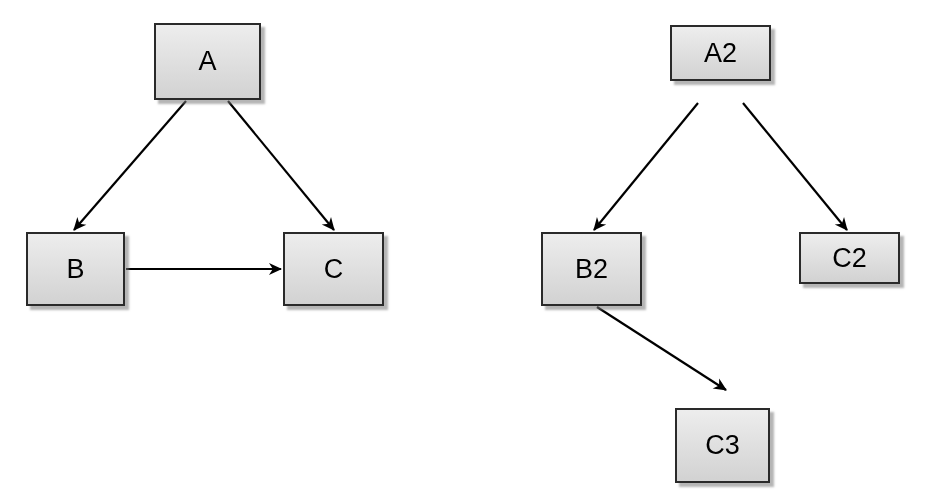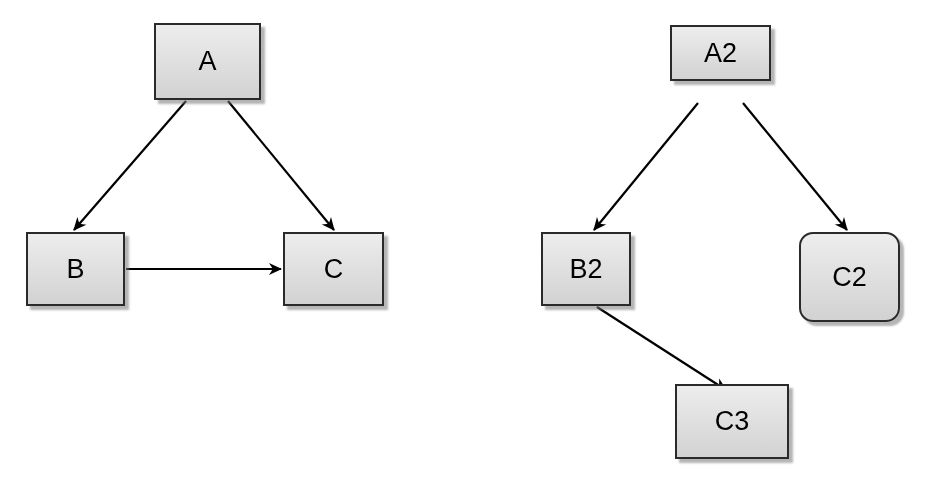--- a/index.html
+++ b/index.html
@@ -73,24 +73,24 @@
       </div>
       <div class="node" style="left: 26px; top: 232px; width: 99px; height: 74px; border-color: rgb(42, 42, 42); background: linear-gradient(rgb(237, 237, 237) 0%, rgb(210, 210, 210) 100%);">
         <span class="node-label">B</span>
       </div>
       <div class="node" style="left: 283px; top: 232px; width: 101px; height: 74px; border-color: rgb(42, 42, 42); background: linear-gradient(rgb(237, 237, 237) 0%, rgb(210, 210, 210) 100%);">
         <span class="node-label">C</span>
       </div>
       <div class="node" style="left: 670px; top: 25px; width: 101px; height: 56px; border-color: rgb(42, 42, 42); background: linear-gradient(rgb(237, 237, 237) 0%, rgb(210, 210, 210) 100%);">
         <span class="node-label">A2</span>
       </div>
-      <div class="node" style="left: 541px; top: 232px; width: 90px; height: 74px; border-color: rgb(42, 42, 42); background: linear-gradient(rgb(237, 237, 237) 0%, rgb(210, 210, 210) 100%);">
+      <div class="node" style="left: 541px; top: 232px; width: 101px; height: 74px; border-color: rgb(42, 42, 42); background: linear-gradient(rgb(237, 237, 237) 0%, rgb(210, 210, 210) 100%);">
         <span class="node-label">B2</span>
       </div>
-      <div class="node" style="left: 799px; top: 232px; width: 101px; height: 90px; border-color: rgb(42, 42, 42); background: linear-gradient(rgb(237, 237, 237) 0%, rgb(210, 210, 210) 100%); border-radius: 14px;">
+      <div class="node" style="left: 799px; top: 232px; width: 101px; height: 52px; border-color: rgb(42, 42, 42); background: linear-gradient(rgb(237, 237, 237) 0%, rgb(210, 210, 210) 100%);">
         <span class="node-label">C2</span>
       </div>
-      <div class="node" style="left: 675px; top: 384px; width: 114px; height: 75px; border-color: rgb(42, 42, 42); background: linear-gradient(rgb(237, 237, 237) 0%, rgb(210, 210, 210) 100%);">
+      <div class="node" style="left: 675px; top: 408px; width: 95px; height: 75px; border-color: rgb(42, 42, 42); background: linear-gradient(rgb(237, 237, 237) 0%, rgb(210, 210, 210) 100%);">
         <span class="node-label">C3</span>
       </div>
     </div>
 
 </div>
 
 </body></html>

